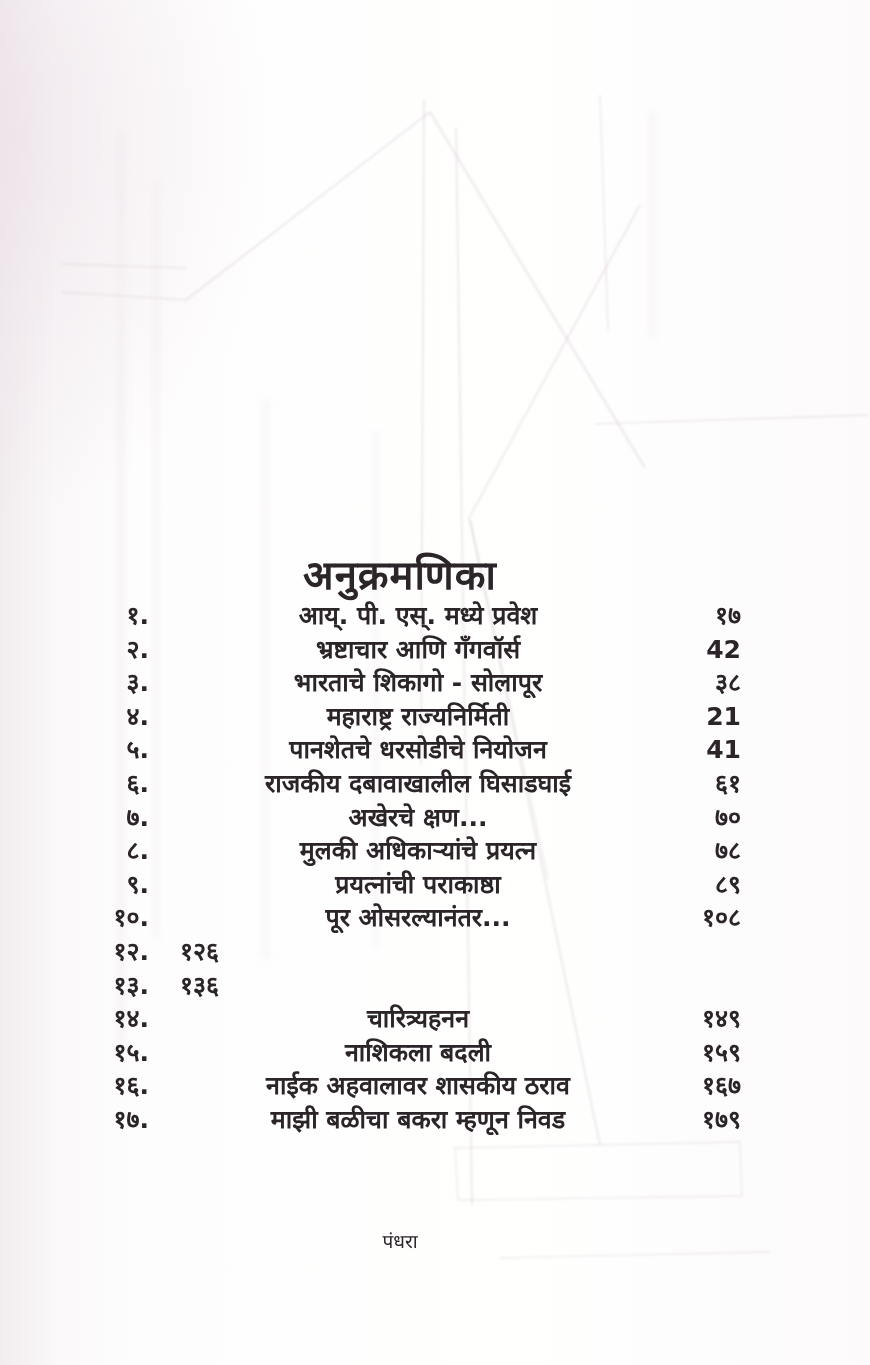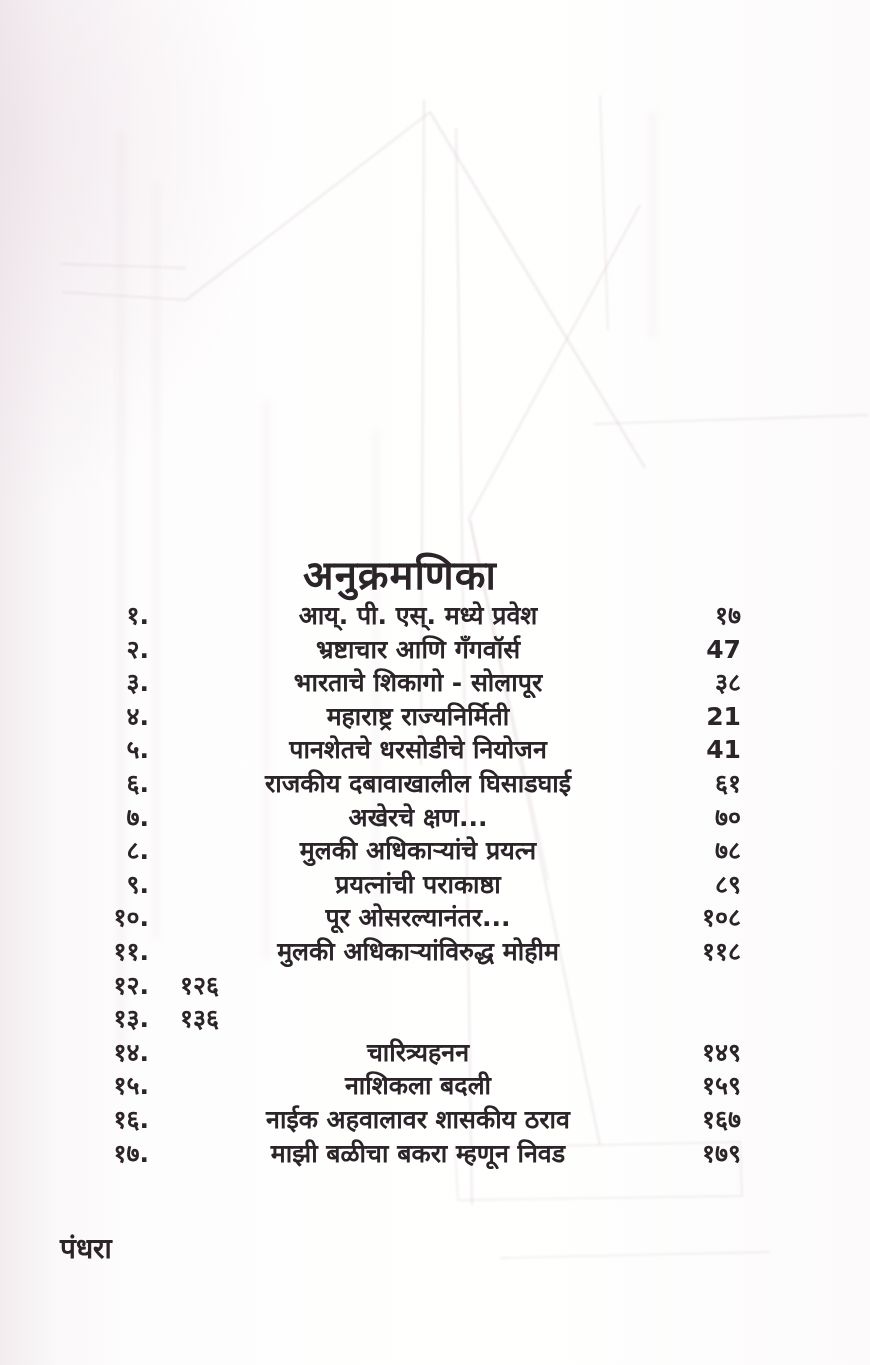--- a/index.html
+++ b/index.html
@@ -29,21 +29,21 @@
   }
   .row{
     display:flex;align-items:baseline;height:33.6px;
     font-size:25px;font-weight:600;white-space:nowrap;
   }
   .no{width:44px;text-align:right;flex:0 0 auto;}
   .t{flex:1 1 auto;padding-left:16px;overflow:hidden;text-align:center;}
   .p{flex:0 0 auto;text-align:right;min-width:70px;}
   .footer{
     position:absolute;left:60px;top:1228px;width:680px;
-    font-size:28px;font-weight:700;
+    text-align:center;font-size:19px;font-weight:400;
   }
 </style>
 </head>
 <body>
 
 <div class="page">
 
   <svg class="bleed" width="870" height="1365" viewBox="0 0 870 1365" aria-hidden="true">
     <line x1="424" y1="100" x2="421" y2="765" stroke-width="2"></line>
     <line x1="456" y1="128" x2="472" y2="1205" stroke-width="2"></line>
@@ -70,21 +70,21 @@
 
   <div class="toc">
     <div class="row">
       <span class="no">१.</span>
       <span class="t">आय्. पी. एस्. मध्ये प्रवेश</span>
       <span class="p">१७</span>
     </div>
     <div class="row">
       <span class="no">२.</span>
       <span class="t">भ्रष्टाचार आणि गँगवॉर्स</span>
-      <span class="p">47</span>
+      <span class="p">42</span>
     </div>
     <div class="row">
       <span class="no">३.</span>
       <span class="t">भारताचे शिकागो - सोलापूर</span>
       <span class="p">३८</span>
     </div>
     <div class="row">
       <span class="no">४.</span>
       <span class="t">महाराष्ट्र राज्यनिर्मिती</span>
       <span class="p">21</span>
@@ -113,25 +113,20 @@
       <span class="no">९.</span>
       <span class="t">प्रयत्नांची पराकाष्ठा</span>
       <span class="p">८९</span>
     </div>
     <div class="row">
       <span class="no">१०.</span>
       <span class="t">पूर ओसरल्यानंतर...</span>
       <span class="p">१०८</span>
     </div>
     <div class="row">
-      <span class="no">११.</span>
-      <span class="t">मुलकी अधिकाऱ्यांविरुद्ध मोहीम</span>
-      <span class="p">११८</span>
-    </div>
-    <div class="row">
       <span class="no">१२.</span>
       <span class="p">१२६</span>
     </div>
     <div class="row">
       <span class="no">१३.</span>
       <span class="p">१३६</span>
     </div>
     <div class="row">
       <span class="no">१४.</span>
       <span class="t">चारित्र्यहनन</span>

